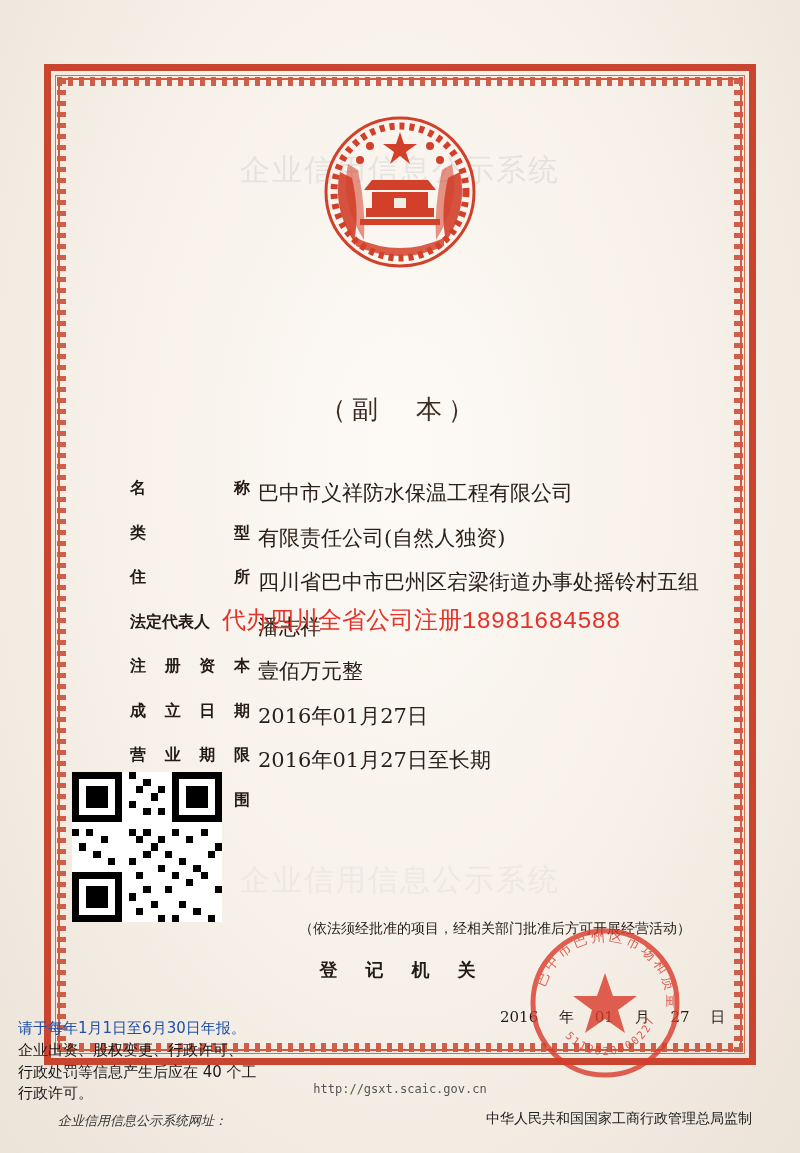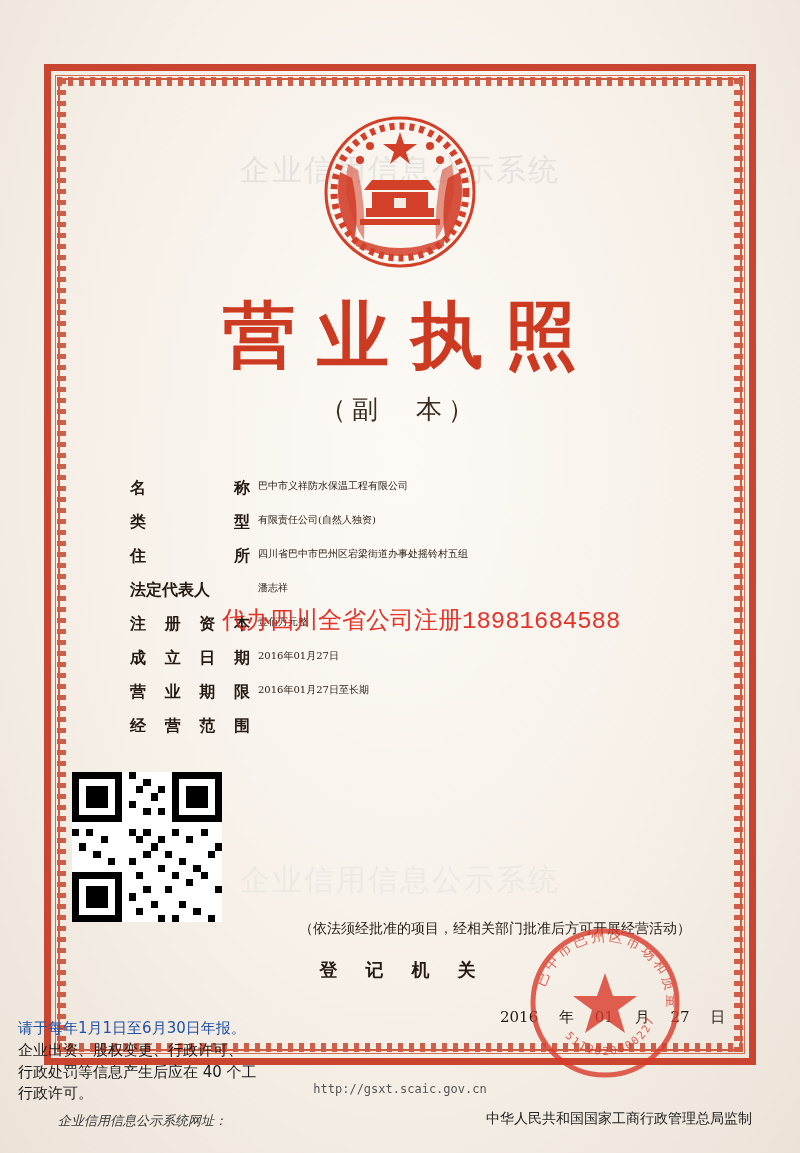--- a/index.html
+++ b/index.html
@@ -75,21 +75,21 @@
   .fields{position:absolute;left:130px;top:478px;width:600px;}
   .row{display:flex;align-items:flex-start;margin-bottom:13px;}
   .row .lbl{
     width:120px;flex:0 0 120px;
     font-size:16px;font-weight:bold;color:#241a13;
     font-family:"DejaVu Serif","Liberation Serif",serif;
     display:flex;justify-content:space-between;
   }
   .row .lbl span{display:inline-block;}
   .row .val{
-    font-size:10px;color:#2a2018;line-height:1.5;
+    font-size:21px;color:#2a2018;line-height:1.5;
     font-family:"DejaVu Serif","Liberation Serif",serif;
     padding-left:8px;
   }
   .row.scope .val{width:450px;}
   
   .ad-text{
     position:absolute;left:222px;top:604px;
     font-size:24px;color:#e2231a;white-space:nowrap;
     font-family:Liberation Mono, monospace;
     opacity:.92;
@@ -172,21 +172,20 @@
         <circle cx="50" cy="34" r="4"></circle>
         <circle cx="40" cy="48" r="4"></circle>
         <circle cx="110" cy="34" r="4"></circle>
         <circle cx="120" cy="48" r="4"></circle>
 
         <path d="M36 126 Q80 146 124 126 L124 134 Q80 154 36 134 Z" opacity=".85"></path>
       </g>
     </svg>
   </div>
 
-  <div class="title">营业执照</div>
   <div class="subtitle">（副　本）</div>
 
   <div class="fields">
 
     <div class="row">
       <div class="lbl">
         <span>名</span>
         <span>称</span>
       </div>
       <div class="val">巴中市义祥防水保温工程有限公司</div>

